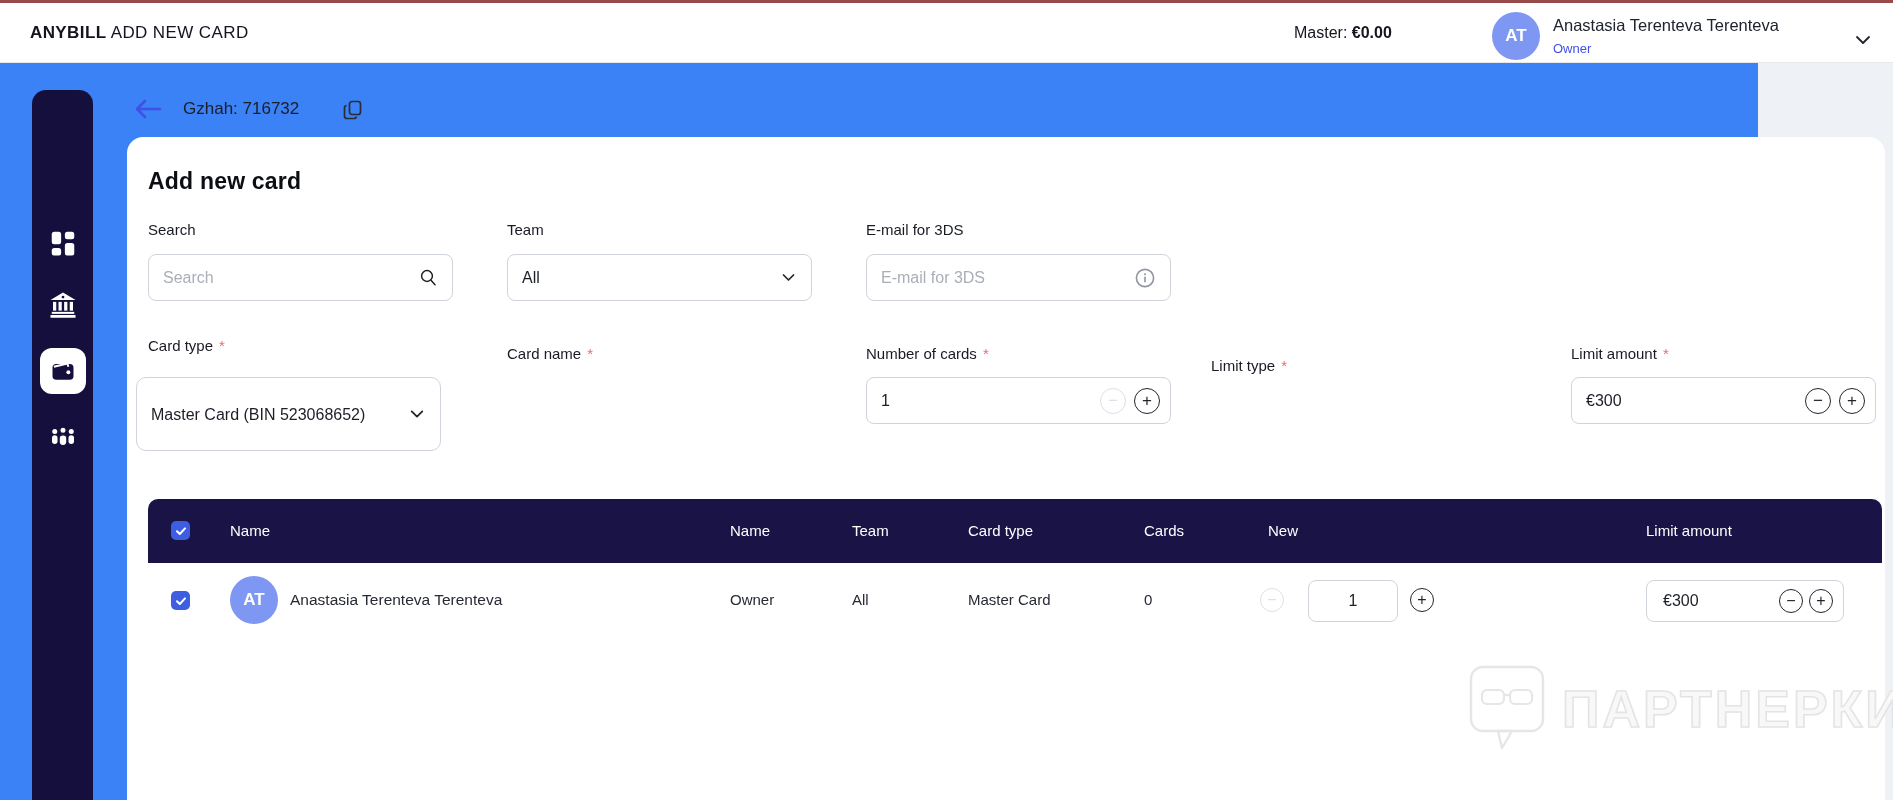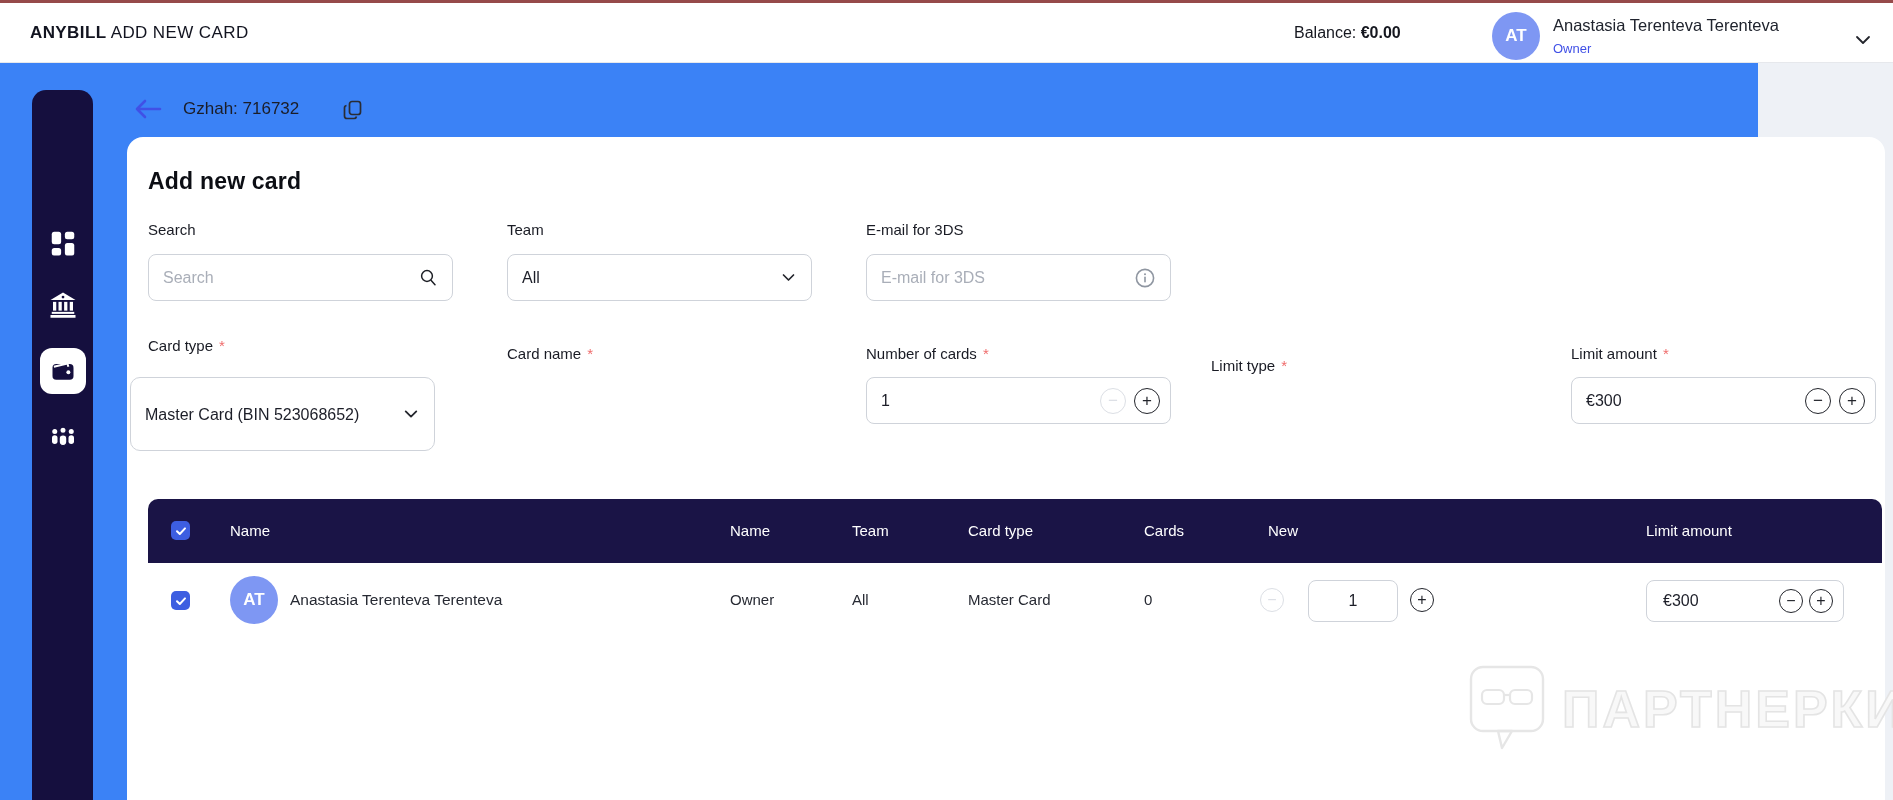--- a/index.html
+++ b/index.html
@@ -69,21 +69,21 @@
 <body>
 
 <div class="screen">
   <div class="topstrip"></div>
 
   <div class="header">
     <div class="brand">
       <b>ANYBILL</b><span> ADD NEW CARD</span>
     </div>
     <div class="balance">
-      <span>Balance: </span><b>€0.00</b>
+      <span>Master: </span><b>€0.00</b>
     </div>
     <div class="avatar hdr-avatar">
       <span>AT</span>
     </div>
     <div class="user-name">Anastasia Terenteva Terenteva</div>
     <div class="user-role">Owner</div>
     <div class="hdr-chevron">
       <svg width="22" height="22" viewBox="0 0 22 22">
           <path d="M5 8 L11 14 L17 8" fill="none" stroke="#23252c" stroke-width="1.8" stroke-linecap="round" stroke-linejoin="round"></path>
         </svg>
@@ -177,21 +177,21 @@
         <rect x="10.2" y="9.6" width="1.6" height="6" rx="0.8" fill="#8f96a1"></rect>
       </svg>
     </div>
 
     <div class="f-label" style="left:21px; top:200px;"><span>Card type</span><span class="req">*</span></div>
     <div class="f-label" style="left:380px; top:208px;"><span>Card name</span><span class="req">*</span></div>
     <div class="f-label" style="left:739px; top:208px;"><span>Number of cards</span><span class="req">*</span></div>
     <div class="f-label" style="left:1084px; top:220px;"><span>Limit type</span><span class="req">*</span></div>
     <div class="f-label" style="left:1444px; top:208px;"><span>Limit amount</span><span class="req">*</span></div>
 
-    <div class="f-box tall" style="left:3px; top:240px; width:305px;">
+    <div class="f-box tall" style="left:9px; top:240px; width:305px;">
       <span class="sel-value two-line">Master Card (BIN 523068652)</span>
       <svg width="18" height="18" viewBox="0 0 17 17">
           <path d="M3.5 6 L8.5 11 L13.5 6" fill="none" stroke="#23252c" stroke-width="1.7" stroke-linecap="round" stroke-linejoin="round"></path>
         </svg>
     </div>
     <div class="f-box" style="left:739px; top:240px; width:305px; padding-right:10px;">
       <input type="text" value="1" style="">
       <div class="stepper-btn disabled">
           <span>−</span>
         </div>

